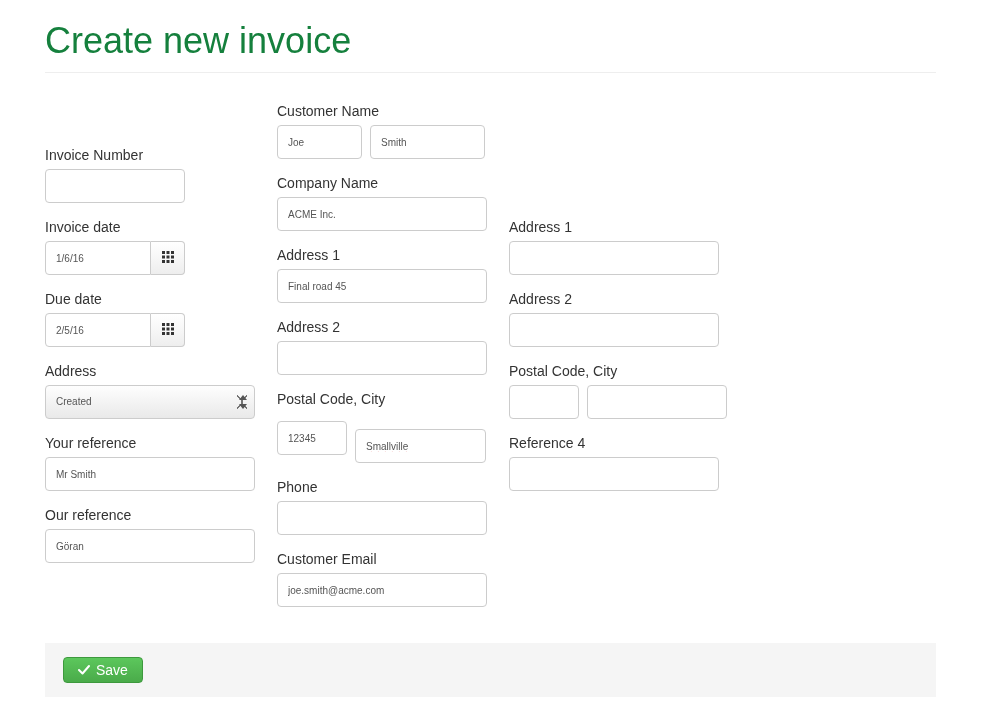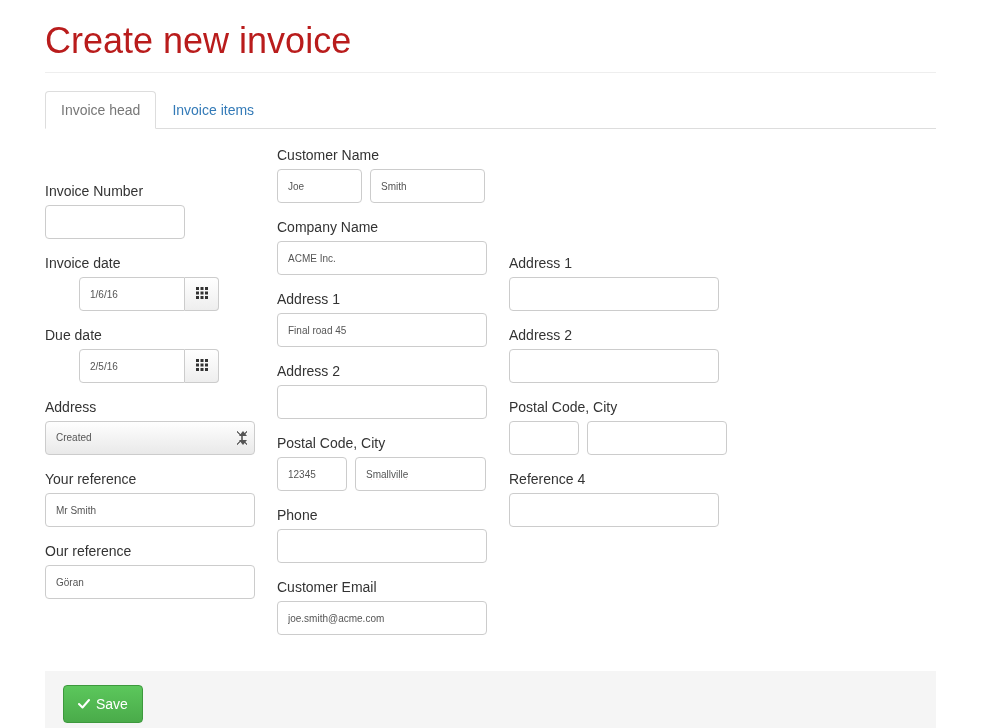--- a/index.html
+++ b/index.html
@@ -11,21 +11,21 @@
     color: #333;
     background: #fff;
   }
   .page {
     width: 981px;
     padding: 20px 45px 40px 45px;
   }
   h1.page-title {
     font-size: 36px;
     font-weight: 500;
-    color: #b91c1c;
+    color: #15803d;
     margin: 0 0 12px 0;
     padding-bottom: 10px;
     border-bottom: 1px solid #eee;
   }
   .tabs {
     border-bottom: 1px solid #ddd;
     margin-top: 18px;
   }
   .tabs ul {
     list-style: none;
@@ -80,21 +80,21 @@
     border-radius: 4px;
     width: 100%;
   }
   .input-short { width: 140px; }
   .input-half-first { width: 85px; }
   .input-half-second { width: 115px; }
   .input-pc { width: 70px; }
   .input-city { width: 131px; }
   .input-dcity { width: 140px; }
   .row-inline { display: flex; gap: 8px; align-items: center; }
-  .date-wrap { display: flex; margin-left: 34px; }
+  .date-wrap { display: flex; }
   .date-wrap input {
     width: 106px;
     border-top-right-radius: 0;
     border-bottom-right-radius: 0;
   }
   .date-wrap .cal-btn {
     width: 34px;
     height: 34px;
     border: 1px solid #ccc;
     border-left: none;
@@ -143,50 +143,40 @@
   .footer-bar {
     background: #f5f5f5;
     padding: 14px 18px;
     margin-top: 20px;
   }
   .btn-save {
     background: linear-gradient(#5cc75c, #4aab4a);
     border: 1px solid #3d993d;
     color: #fff;
     font-size: 14px;
-    padding: 10px 14px;
+    padding: 4px 14px;
     border-radius: 4px;
     cursor: pointer;
     display: inline-flex;
     align-items: center;
     gap: 6px;
   }
   .btn-save svg { display: block; }
   .spellwavy {
     text-decoration: underline wavy #e06666;
     text-decoration-skip-ink: none;
   }
 </style>
 </head>
 <body>
 
 <div class="page">
 
   <h1 class="page-title">Create new invoice</h1>
 
-  <div class="tabs">
-    <ul>
-      <li class="active">
-          <a>Invoice head</a>
-        </li>
-      <li>
-          <a>Invoice items</a>
-        </li>
-    </ul>
-  </div>
 
   <div class="form-area">
 
     <div class="col">
 
       <div class="form-group">
         <label>Invoice Number</label>
         <input class="form-control input-short" type="text" value="" style="">
       </div>
 
@@ -282,21 +272,21 @@
 
       <div class="form-group">
         <label>Address 2</label>
         <input class="form-control" type="text" value="" style="">
       </div>
 
       <div class="form-group">
         <label>Postal Code, City</label>
         <div class="row-inline">
           <input class="form-control input-pc" type="text" value="12345" style="">
-          <div style="position:relative;">
+          <div style="position:relative;margin-top:16px;">
             <input class="form-control input-city spellwavy" type="text" value="Smallville" style="">
           </div>
         </div>
       </div>
 
       <div class="form-group">
         <label>Phone</label>
         <input class="form-control" type="text" value="" style="">
       </div>
 

